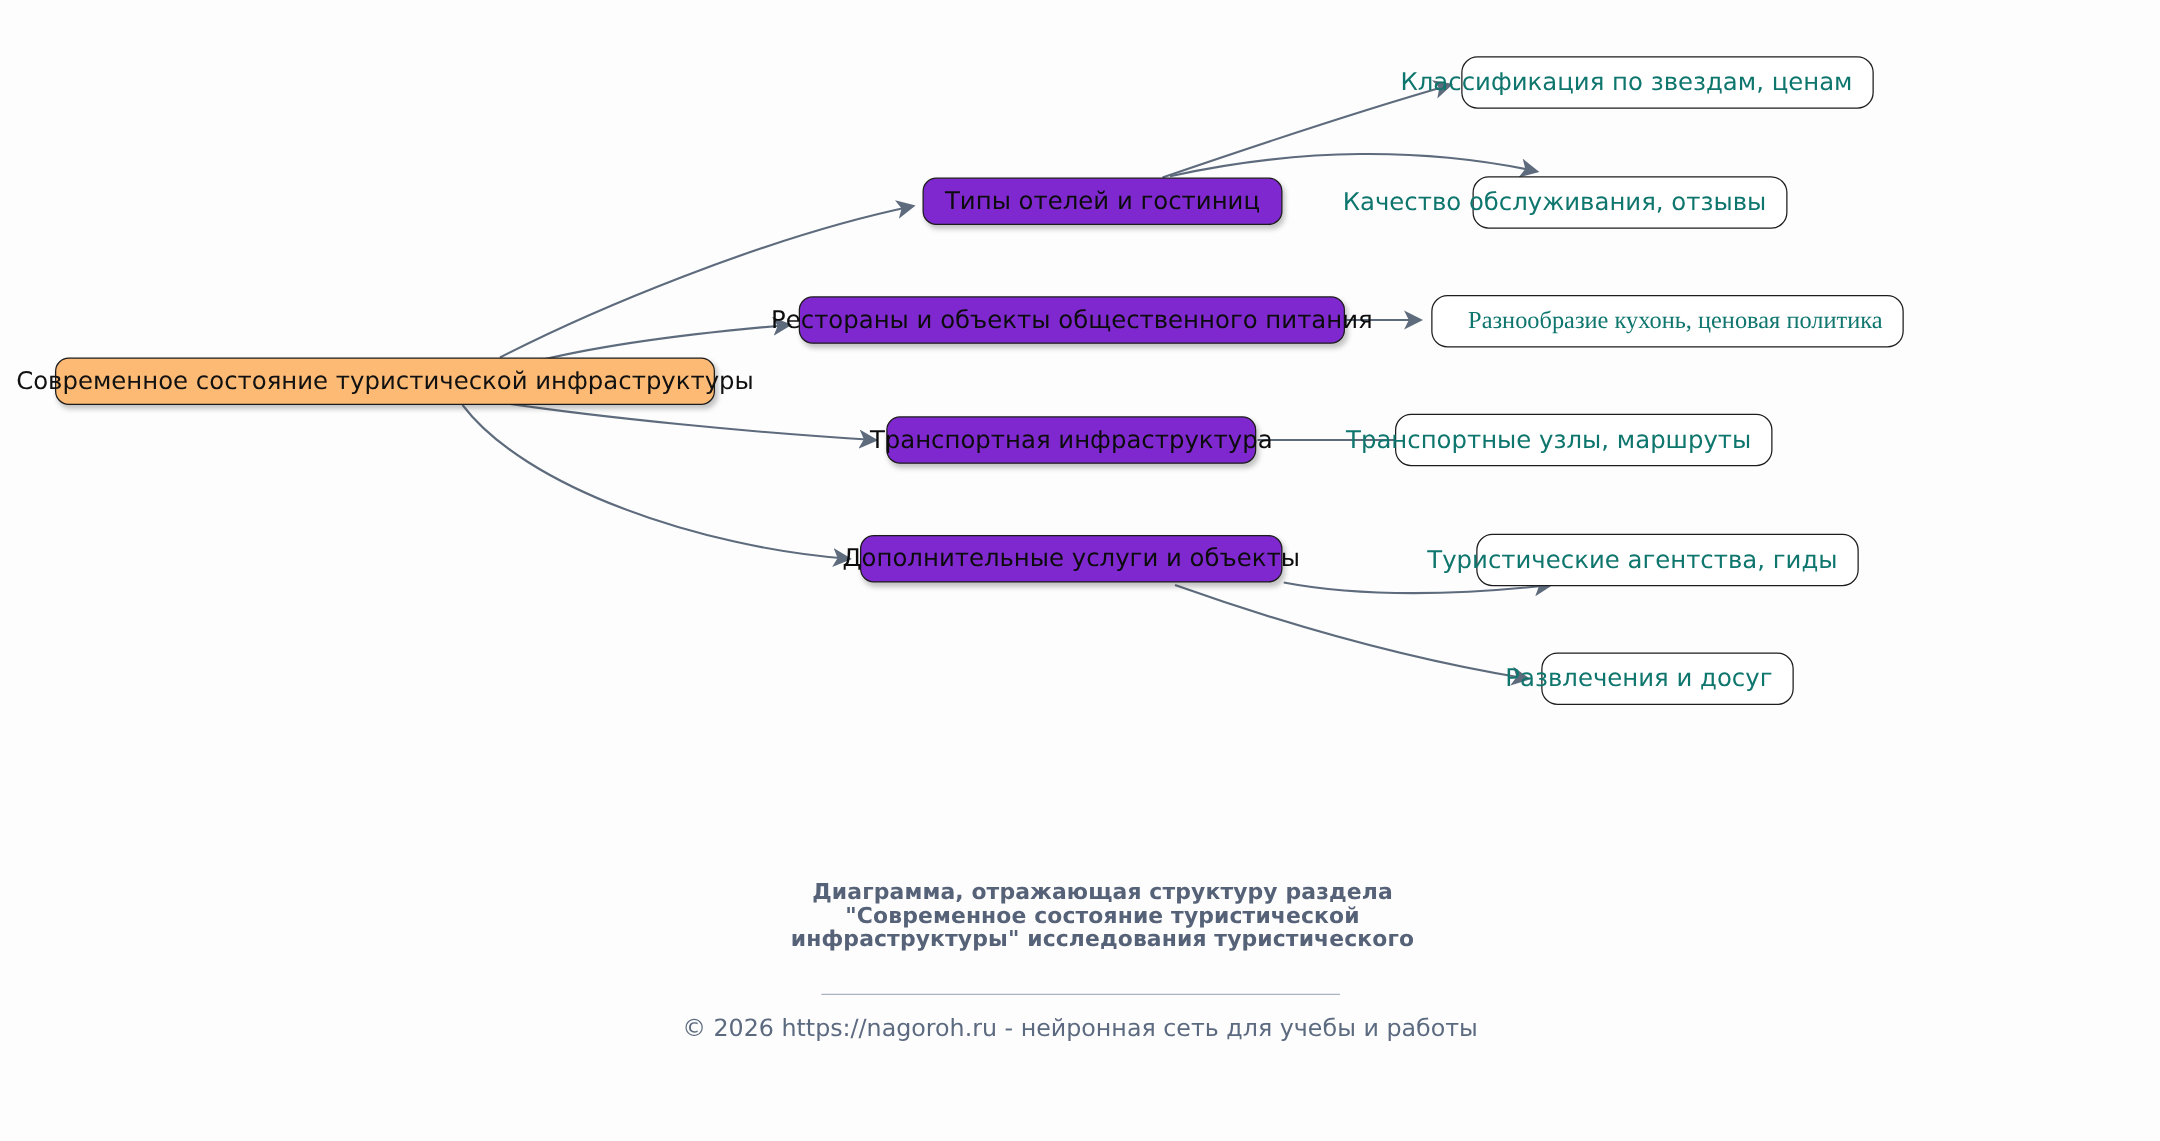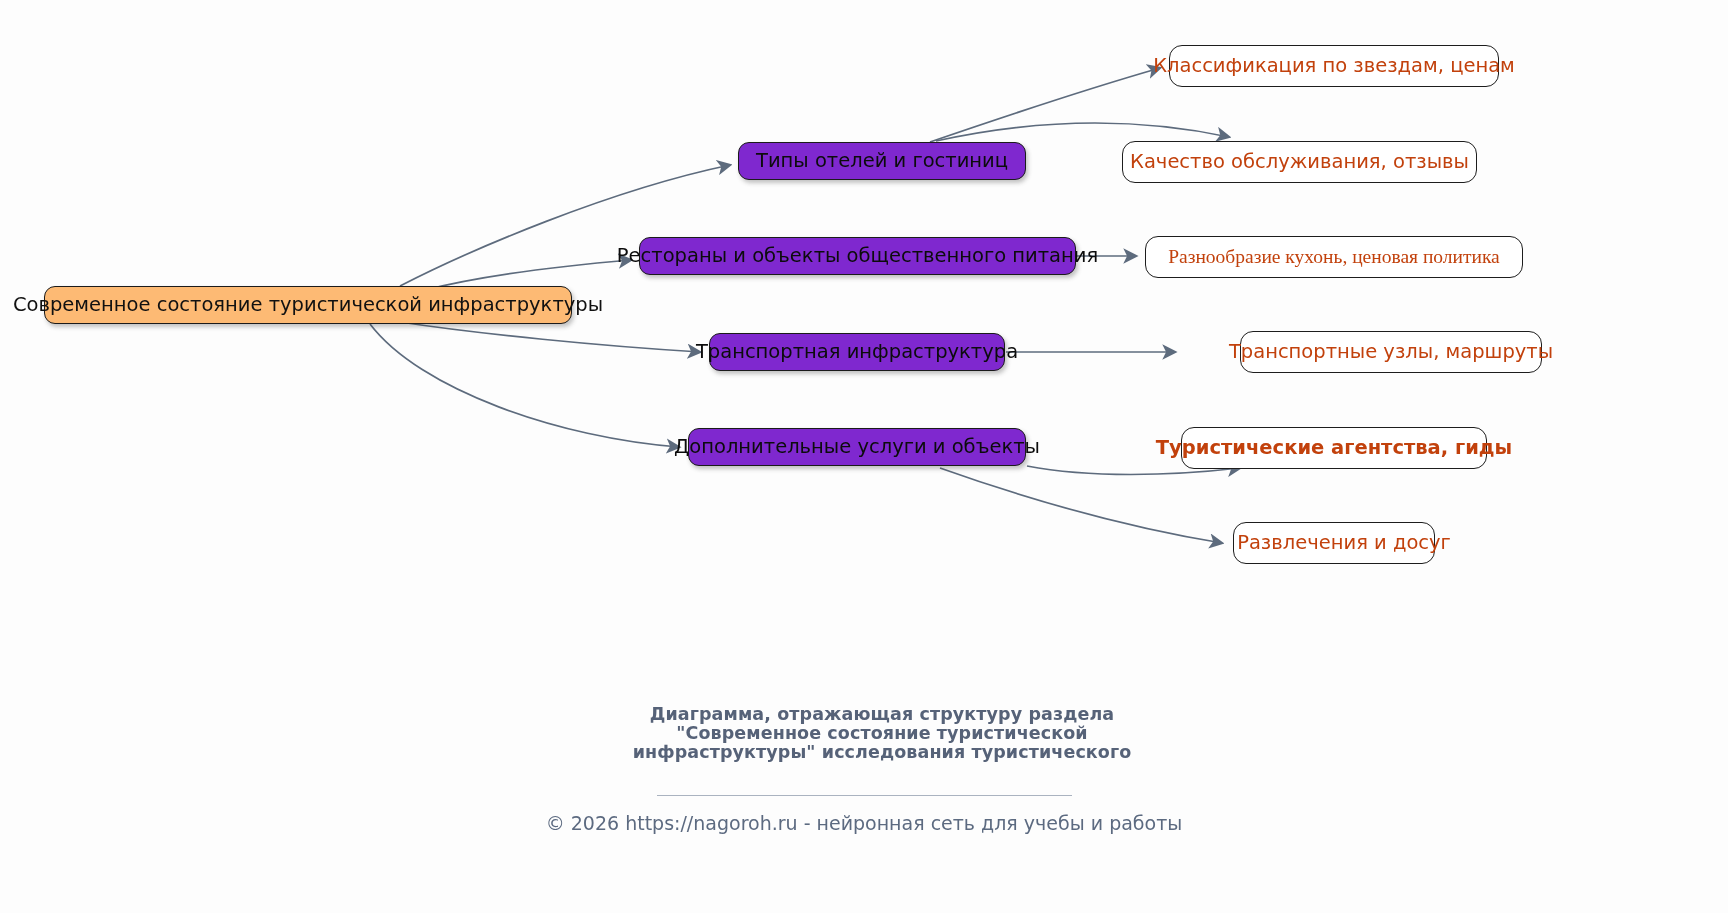--- a/index.html
+++ b/index.html
@@ -48,24 +48,25 @@
     background: #7f28cf;
     border: 1.6px solid #1b1b1b;
     color: #0c0c0c;
     font-size: 19.5px;
     box-shadow: 2px 3px 4px rgba(60,60,60,0.30);
     padding: 0 14px;
   }
   .node-leaf {
     background: #ffffff;
     border: 1.9px solid #1d1d1d;
-    color: #c2410c;
+    color: #0f766e;
     font-size: 19.5px;
     border-radius: 13px;
     padding: 0 16px;
+    justify-content: flex-end;
   }
   .caption {
     position: absolute;
     left: 0;
     top: 705px;
     width: 1728px;
     text-align: center;
     font-size: 17.5px;
     font-weight: bold;
     color: #566278;
@@ -127,45 +128,45 @@
   </div>
 
   <div class="node node-branch" style="left:738px; top:142px; width:288px; height:38px;">
     <span>Типы отелей и гостиниц</span>
   </div>
 
   <div class="node node-leaf" style="left:1169px; top:45px; width:330px; height:42px;">
     <span>Классификация по звездам, ценам</span>
   </div>
 
-  <div class="node node-leaf" style="left:1122px; top:141px; width:355px; height:42px;">
+  <div class="node node-leaf" style="left:1178px; top:141px; width:252px; height:42px;">
     <span>Качество обслуживания, отзывы</span>
   </div>
 
   <div class="node node-branch" style="left:639px; top:237px; width:437px; height:38px;">
     <span>Рестораны и объекты общественного питания</span>
   </div>
 
   <div class="node node-leaf" style="left:1145px; top:236px; width:378px; height:42px;font-family:Liberation Serif, serif;">
     <span>Разнообразие кухонь, ценовая политика</span>
   </div>
 
   <div class="node node-branch" style="left:709px; top:333px; width:296px; height:38px;align-items:center;">
     <span>Транспортная инфраструктура</span>
   </div>
 
-  <div class="node node-leaf" style="left:1240px; top:331px; width:302px; height:42px;">
+  <div class="node node-leaf" style="left:1116px; top:331px; width:302px; height:42px;">
     <span>Транспортные узлы, маршруты</span>
   </div>
 
   <div class="node node-branch" style="left:688px; top:428px; width:338px; height:38px;">
     <span>Дополнительные услуги и объекты</span>
   </div>
 
-  <div class="node node-leaf" style="left:1181px; top:427px; width:306px; height:42px;font-weight:bold;">
+  <div class="node node-leaf" style="left:1181px; top:427px; width:306px; height:42px;">
     <span>Туристические агентства, гиды</span>
   </div>
 
   <div class="node node-leaf" style="left:1233px; top:522px; width:202px; height:42px;padding-left:36px;">
     <span>Развлечения и досуг</span>
   </div>
 
   <div class="caption">
     <span class="caption-line">Диаграмма, отражающая структуру раздела</span>
     <span class="caption-line">"Современное состояние туристической</span>

